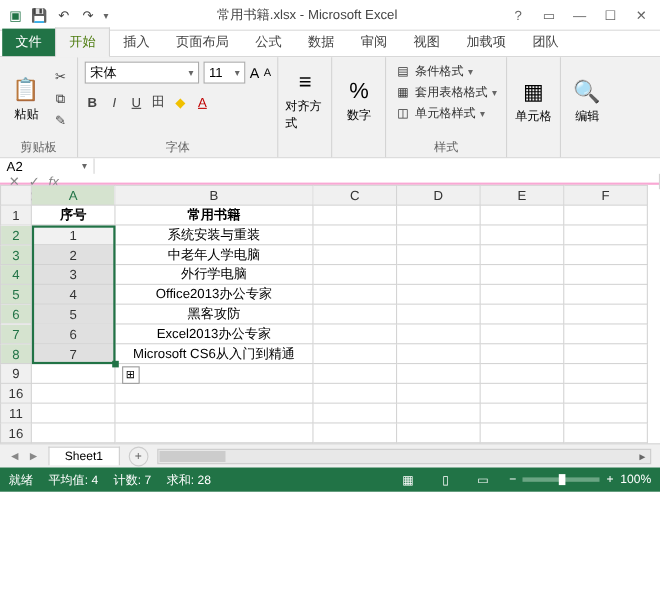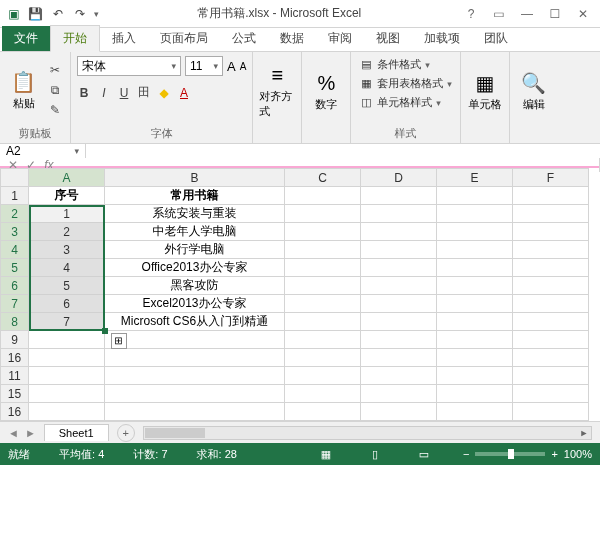--- a/index.html
+++ b/index.html
@@ -68,21 +68,21 @@
 
 .sheetbar { height: 22px; border-top: 1px solid #d4d4d4; display: flex; align-items: center; background: #f0f0f0; font-size: 11px; }
 .sheetnav { padding: 0 8px; color: #888; display: flex; gap: 6px; }
 .sheettab { background: #fff; border: 1px solid #ccc; border-bottom: none; padding: 2px 14px; cursor: pointer; }
 .addsheet { width: 18px; height: 18px; border: 1px solid #ccc; border-radius: 50%; margin-left: 8px; display: flex; align-items: center; justify-content: center; cursor: pointer; color: #666; }
 .hscroll { flex: 1; margin: 0 8px; height: 14px; background: #e8e8e8; position: relative; border: 1px solid #ccc; display: flex; align-items: center; }
 .hscroll .thumb { position: absolute; left: 1px; width: 60px; height: 10px; background: #ccc; }
 .hscroll .arr { width: 14px; text-align: center; font-size: 9px; color: #666; }
 
 
-.status { height: 22px; background: #217346; color: #fff; display: flex; align-items: center; font-size: 11px; padding: 0 8px; gap: 29px; }
+.status { height: 22px; background: #217346; color: #fff; display: flex; align-items: center; font-size: 11px; padding: 0 8px; gap: 14px; }
 .status .spacer { flex: 1; }
 .status .viewbtn { width: 20px; text-align: center; cursor: pointer; }
 .zoom { display: flex; align-items: center; gap: 6px; }
 .zoom .track { width: 70px; height: 4px; background: #6aa583; position: relative; }
 .zoom .thumb { position: absolute; left: 33px; top: -3px; width: 6px; height: 10px; background: #fff; }
 
 .caret { font-size: 9px; color: #666; }
 </style>
 </head>
 <body>
@@ -335,29 +335,20 @@
           <th class="rowh">16</th>
           <td></td>
           <td></td>
           <td></td>
           <td></td>
           <td></td>
           <td></td>
         </tr>
         <tr>
           <th class="rowh">11</th>
-          <td></td>
-          <td></td>
-          <td></td>
-          <td></td>
-          <td></td>
-          <td></td>
-        </tr>
-        <tr>
-          <th class="rowh">15</th>
           <td></td>
           <td></td>
           <td></td>
           <td></td>
           <td></td>
           <td></td>
         </tr>
         <tr>
           <th class="rowh">16</th>
           <td></td>

